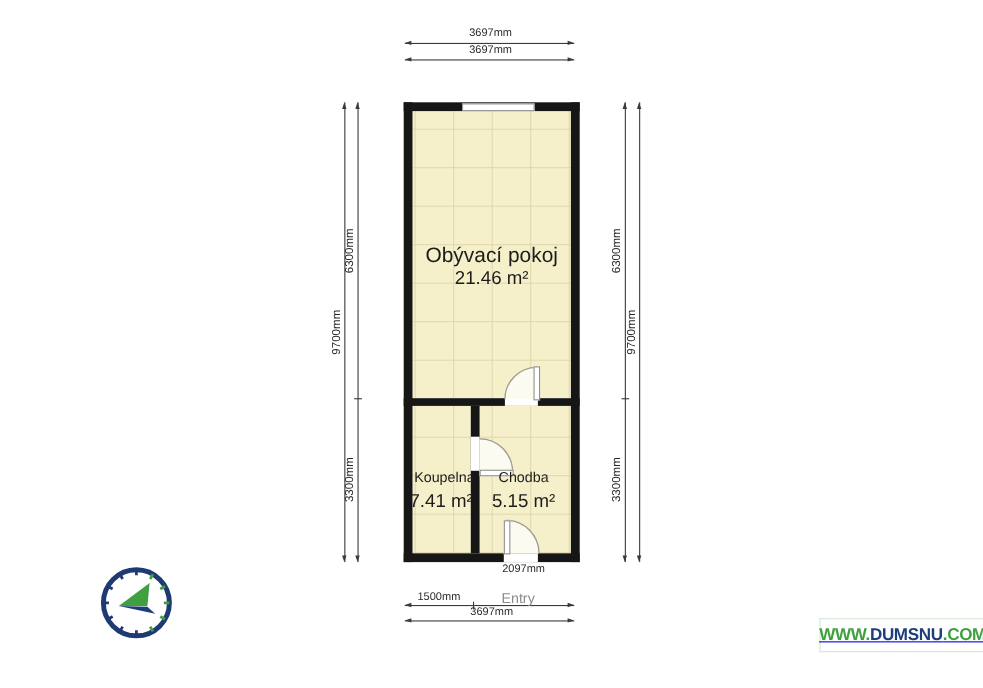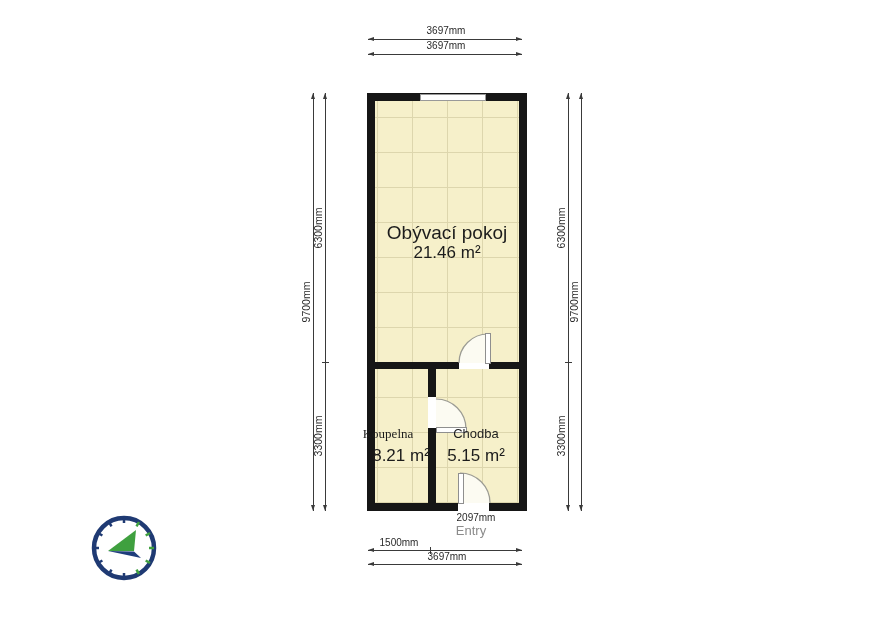--- a/index.html
+++ b/index.html
@@ -78,25 +78,25 @@
     <path d="M460,503 L460,473 A30,30 0 0 1 490,503 Z" fill="#fcfbf2" stroke="none"></path>
     <path d="M460,473 A30,30 0 0 1 490,503" fill="none" stroke="#9b9b93" stroke-width="1.2"></path>
   </svg>
 
   <div class="leaf" style="left:485px;top:333px;width:6px;height:31px;"></div>
   <div class="leaf" style="left:436px;top:427px;width:31px;height:6px;"></div>
   <div class="leaf" style="left:458px;top:473px;width:6px;height:31px;"></div>
 
   <span class="room-name" style="left:447px;top:222px;">Obývací pokoj</span>
   <span class="room-area" style="left:447px;top:243px;">21.46 m²</span>
-  <span class="room-name" style="left:388px;top:426px;font-size:13px;font-family:Liberation Serif, serif;">Koupelna</span>
-  <span class="room-area" style="left:401px;top:446px;">8.21 m²</span>
+  <span class="room-name" style="left:404px;top:426px;font-size:13px;">Koupelna</span>
+  <span class="room-area" style="left:401px;top:446px;">7.41 m²</span>
   <span class="room-name" style="left:476px;top:426px;font-size:13px;">Chodba</span>
   <span class="room-area" style="left:476px;top:446px;">5.15 m²</span>
-  <span class="entry-label" style="left:471px;top:523px;">Entry</span>
+  <span class="entry-label" style="left:471px;top:536px;">Entry</span>
 
   <span class="dim-label" style="left:446px;top:25px;">3697mm</span>
   <div class="dim-h" style="left:368px;top:39px;width:154px;"></div>
   <span class="dim-label" style="left:446px;top:40px;">3697mm</span>
   <div class="dim-h" style="left:368px;top:54px;width:154px;"></div>
 
   <div class="dim-v" style="left:313px;top:93px;height:418px;"></div>
   <span class="dim-label-v" style="left:306px;top:302px;">9700mm</span>
   <div class="dim-v" style="left:325px;top:93px;height:418px;"></div>
   <div class="tick-h" style="left:322px;top:362px;"></div>
@@ -130,14 +130,19 @@
       <line x1="20" y1="61" x2="22.5" y2="56.7" stroke="#1f3a73"></line>
       <line x1="9" y1="50" x2="13.4" y2="47.5" stroke="#1f3a73"></line>
       <line x1="5" y1="35" x2="10" y2="35" stroke="#1f3a73"></line>
       <line x1="9" y1="20" x2="13.4" y2="22.5" stroke="#1f3a73"></line>
       <line x1="20" y1="9" x2="22.5" y2="13.4" stroke="#1f3a73"></line>
     </g>
     <polygon points="47,17 19,38 45,38" fill="#3fa03f"></polygon>
     <polygon points="19,38 45,38.5 52,45" fill="#1e3d7b"></polygon>
   </svg>
 
+  <a class="watermark" href="#">
+    <span class="wm-green">WWW.</span>
+      <span class="wm-navy">DUMSNU</span>
+      <span class="wm-green">.COM</span>
+  </a>
 
 </div>
 
 </body></html>

